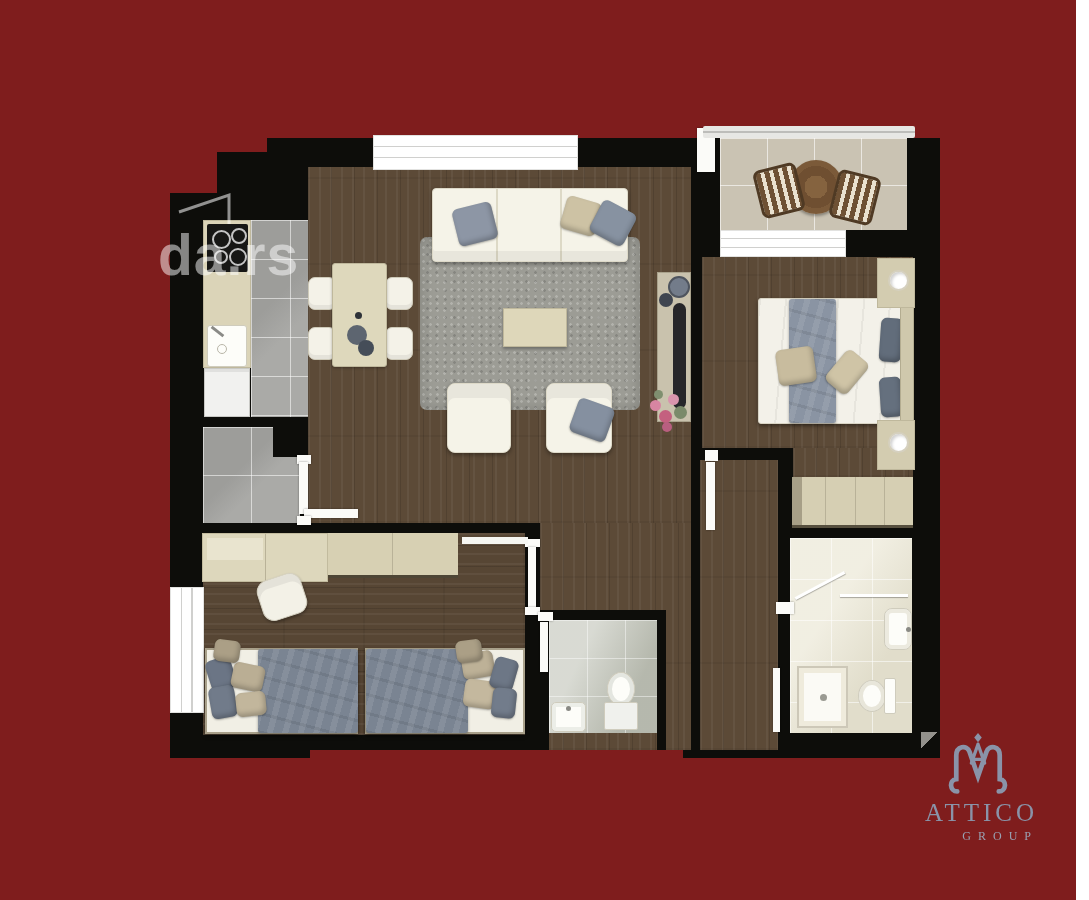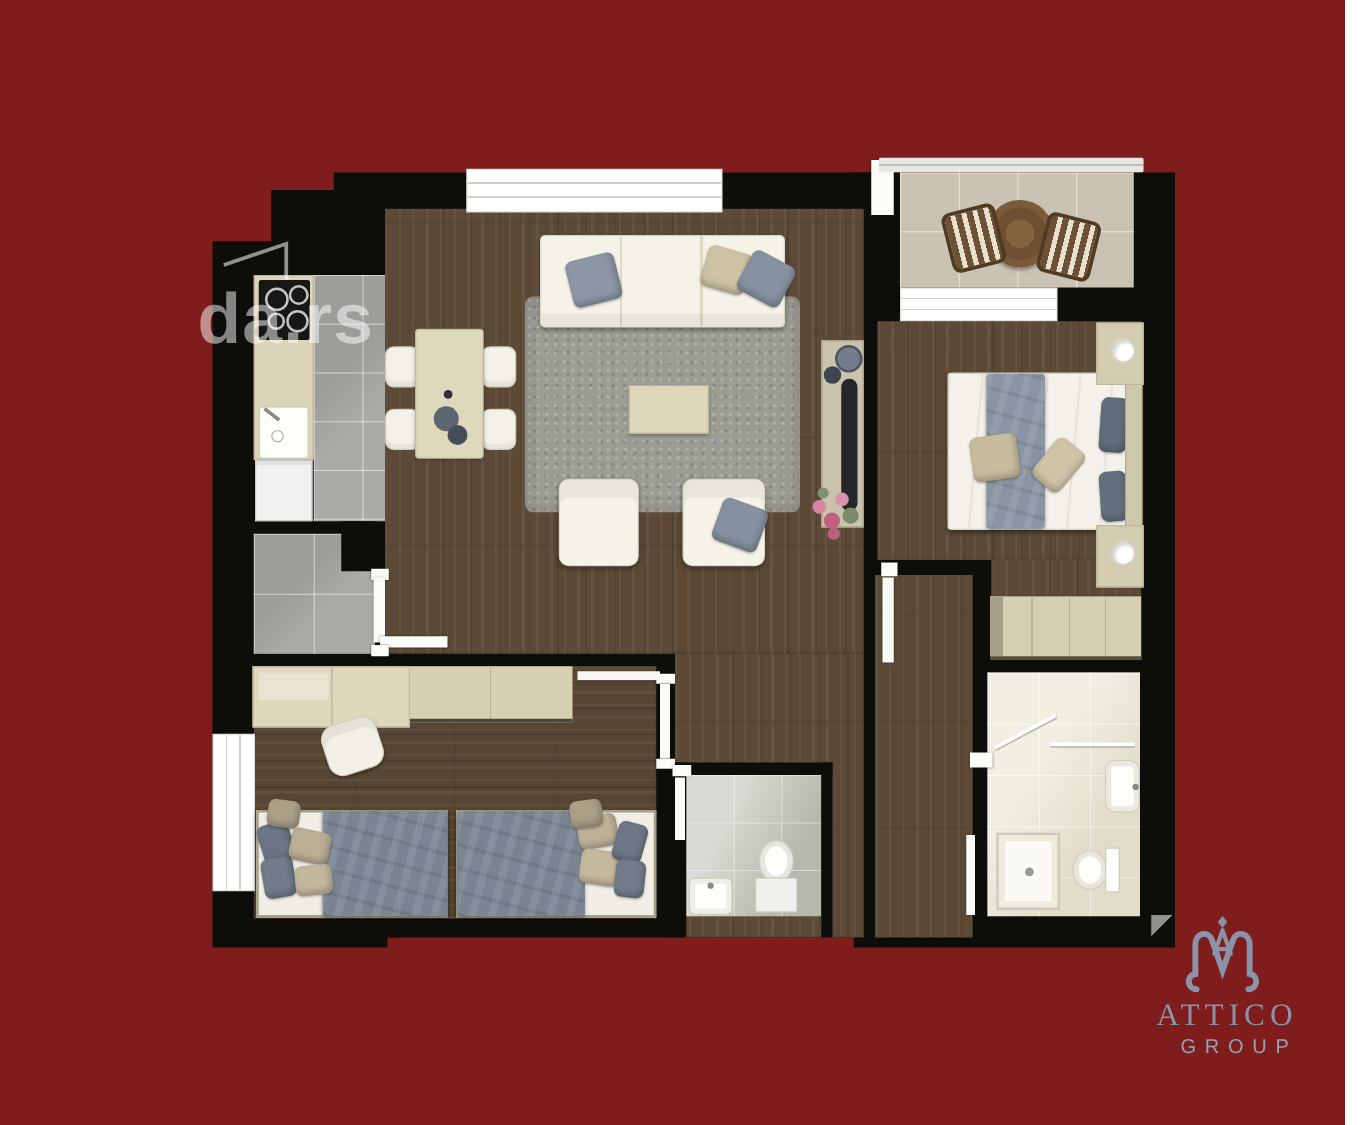--- a/index.html
+++ b/index.html
@@ -61,21 +61,21 @@
     repeating-linear-gradient(15deg, rgba(0,0,0,.08) 0 3px, rgba(0,0,0,0) 3px 18px);
     border-radius:3px;box-shadow:0 1px 3px rgba(0,0,0,.35);}
   .rug{position:absolute;background-color:#9c9c95;border-radius:7px;
     background-image:radial-gradient(rgba(255,255,255,.22) 1px, rgba(0,0,0,0) 1.6px),
       radial-gradient(rgba(0,0,0,.14) 1px, rgba(0,0,0,0) 1.6px);
     background-size:7px 7px, 9px 9px;background-position:0 0, 3px 4px;
     box-shadow:inset 0 0 14px rgba(0,0,0,.18);}
   .wm-text{position:absolute;color:rgba(255,255,255,.5);font-weight:600;font-size:57px;letter-spacing:1px;z-index:40;}
   .logo-wrap{position:absolute;text-align:right;z-index:45;}
   .logo-name{font-family:"Liberation Serif", serif;font-size:25px;letter-spacing:4px;color:#8a93a8;}
-  .logo-sub{font-family:Liberation Sans, sans-serif;font-size:16px;letter-spacing:7px;color:#99a1b2;margin-top:2px;}
+  .logo-sub{font-family:Liberation Serif, serif;font-size:12px;letter-spacing:7px;color:#99a1b2;margin-top:2px;}
 </style>
 </head>
 <body>
 
 <div id="canvas">
 
   <div class="wall" style="left:267px;top:138px;width:443px;height:612px;"></div>
   <div class="wall" style="left:217px;top:152px;width:100px;height:598px;"></div>
   <div class="wall" style="left:170px;top:193px;width:140px;height:565px;"></div>
   <div class="wall" style="left:683px;top:138px;width:257px;height:620px;"></div>

